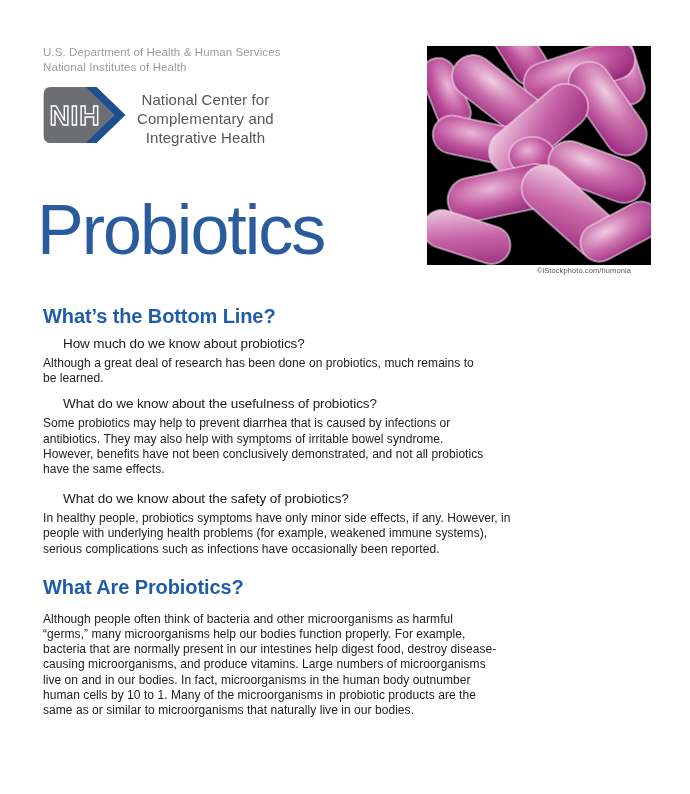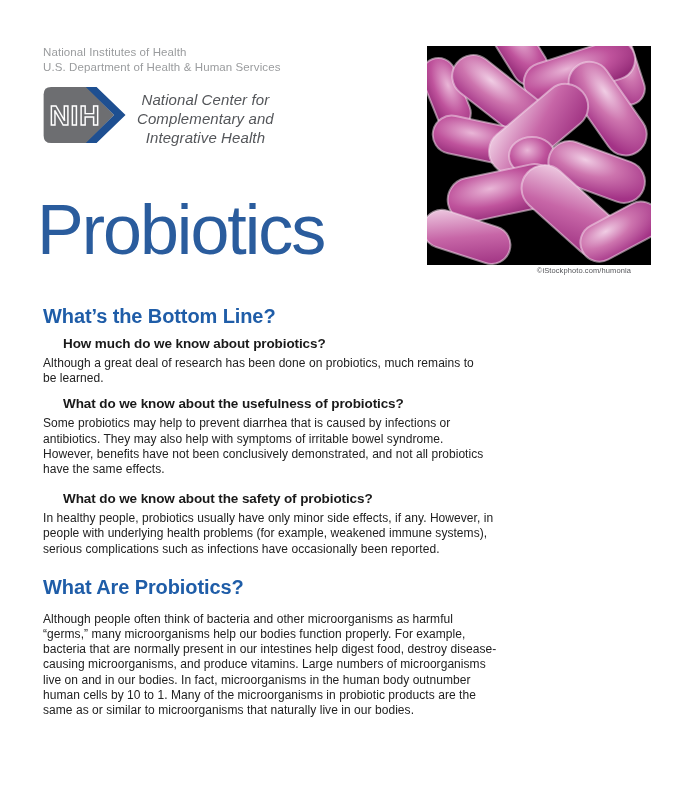--- a/index.html
+++ b/index.html
@@ -19,21 +19,21 @@
     letter-spacing:0.1px;
   }
   .logo-row {
     position:absolute; left:42px; top:86px;
     display:flex; align-items:flex-start;text-align:center;
   }
   .logo-mark { width:86px; height:58px; flex:0 0 auto; }
   .org-name {
     margin-left:9px; padding-top:4px;
     font-size:15px; line-height:19px; color:#54565a;
-    white-space:pre-line; letter-spacing:0.1px;font-style:italic;
+    white-space:pre-line; letter-spacing:0.1px;
   }
   .doc-title {
     position:absolute; left:37px; top:193px;
     font-size:70px; line-height:74px; font-weight:400;
     letter-spacing:-2px; color:#2a5c9d;
   }
   .photo-wrap {
     position:absolute; left:427px; top:46px;
     width:204px;
   }
@@ -43,21 +43,21 @@
     font-size:7.5px; color:#55565a; letter-spacing:0.1px;
   }
   .content {
     position:absolute; left:43px; top:300px; width:590px;
   }
   .h-blue {
     font-size:20px; line-height:20px; font-weight:bold;
     color:#1f5da8; letter-spacing:-0.1px;
   }
   .h-q {
-    font-size:13.5px; line-height:17px; font-weight:bold;
+    font-size:13.5px; line-height:17px; font-weight:normal;
     color:#1a1a1a; letter-spacing:-0.1px;padding-left:20px;
   }
   .body-p {
     font-size:12px; line-height:15.2px; color:#212121;
     white-space:pre-line; letter-spacing:0.05px;
   }
   
   .mt-h2-first { margin-top:6px; }
   .mt-q        { margin-top:9px; }
   .mt-q-wide   { margin-top:13px; }
@@ -65,22 +65,22 @@
   .mt-h2-sec   { margin-top:20px; }
   .mt-p-sec    { margin-top:9px; }
   .mt-p-gap    { margin-top:15px; }
 </style>
 </head>
 <body>
 
 <div class="page">
 
   <div class="agency">
+    <div>U.S. Department of Health &amp; Human Services</div>
     <div>National Institutes of Health</div>
-    <div>U.S. Department of Health &amp; Human Services</div>
   </div>
 
   <div class="logo-row">
     <svg class="logo-mark" viewBox="0 0 104 70" xmlns="http://www.w3.org/2000/svg" aria-hidden="true">
       <path d="M52 1 L66 1 L101 35 L66 69 L52 69 L87 35 Z" fill="#1e4f91"></path>
       <path d="M11 1 H53 L87 35 L53 69 H11 Q2 69 2 60 V10 Q2 1 11 1 Z" fill="#6d6e71"></path>
       <text x="9" y="47" font-family="Liberation Sans, DejaVu Sans, sans-serif" font-size="34" font-weight="bold" letter-spacing="1" fill="#6d6e71" stroke="#ffffff" stroke-width="1.7">NIH</text>
     </svg>
     <div class="org-name">National Center for
 Complementary and
@@ -137,21 +137,21 @@
     <p class="body-p mt-p">Although a great deal of research has been done on probiotics, much remains to
 be learned.</p>
 
     <h3 class="h-q mt-q">What do we know about the usefulness of probiotics?</h3>
     <p class="body-p mt-p">Some probiotics may help to prevent diarrhea that is caused by infections or
 antibiotics. They may also help with symptoms of irritable bowel syndrome.
 However, benefits have not been conclusively demonstrated, and not all probiotics
 have the same effects.</p>
 
     <h3 class="h-q mt-q-wide">What do we know about the safety of probiotics?</h3>
-    <p class="body-p mt-p">In healthy people, probiotics usually have only minor side effects, if any. However, in
+    <p class="body-p mt-p">In healthy people, probiotics symptoms have only minor side effects, if any. However, in
 people with underlying health problems (for example, weakened immune systems),
 serious complications such as infections have occasionally been reported.</p>
 
     <h2 class="h-blue mt-h2-sec">What Are Probiotics?</h2>
 
 
     <p class="body-p mt-p-gap">Although people often think of bacteria and other microorganisms as harmful
 “germs,” many microorganisms help our bodies function properly. For example,
 bacteria that are normally present in our intestines help digest food, destroy disease-
 causing microorganisms, and produce vitamins. Large numbers of microorganisms

